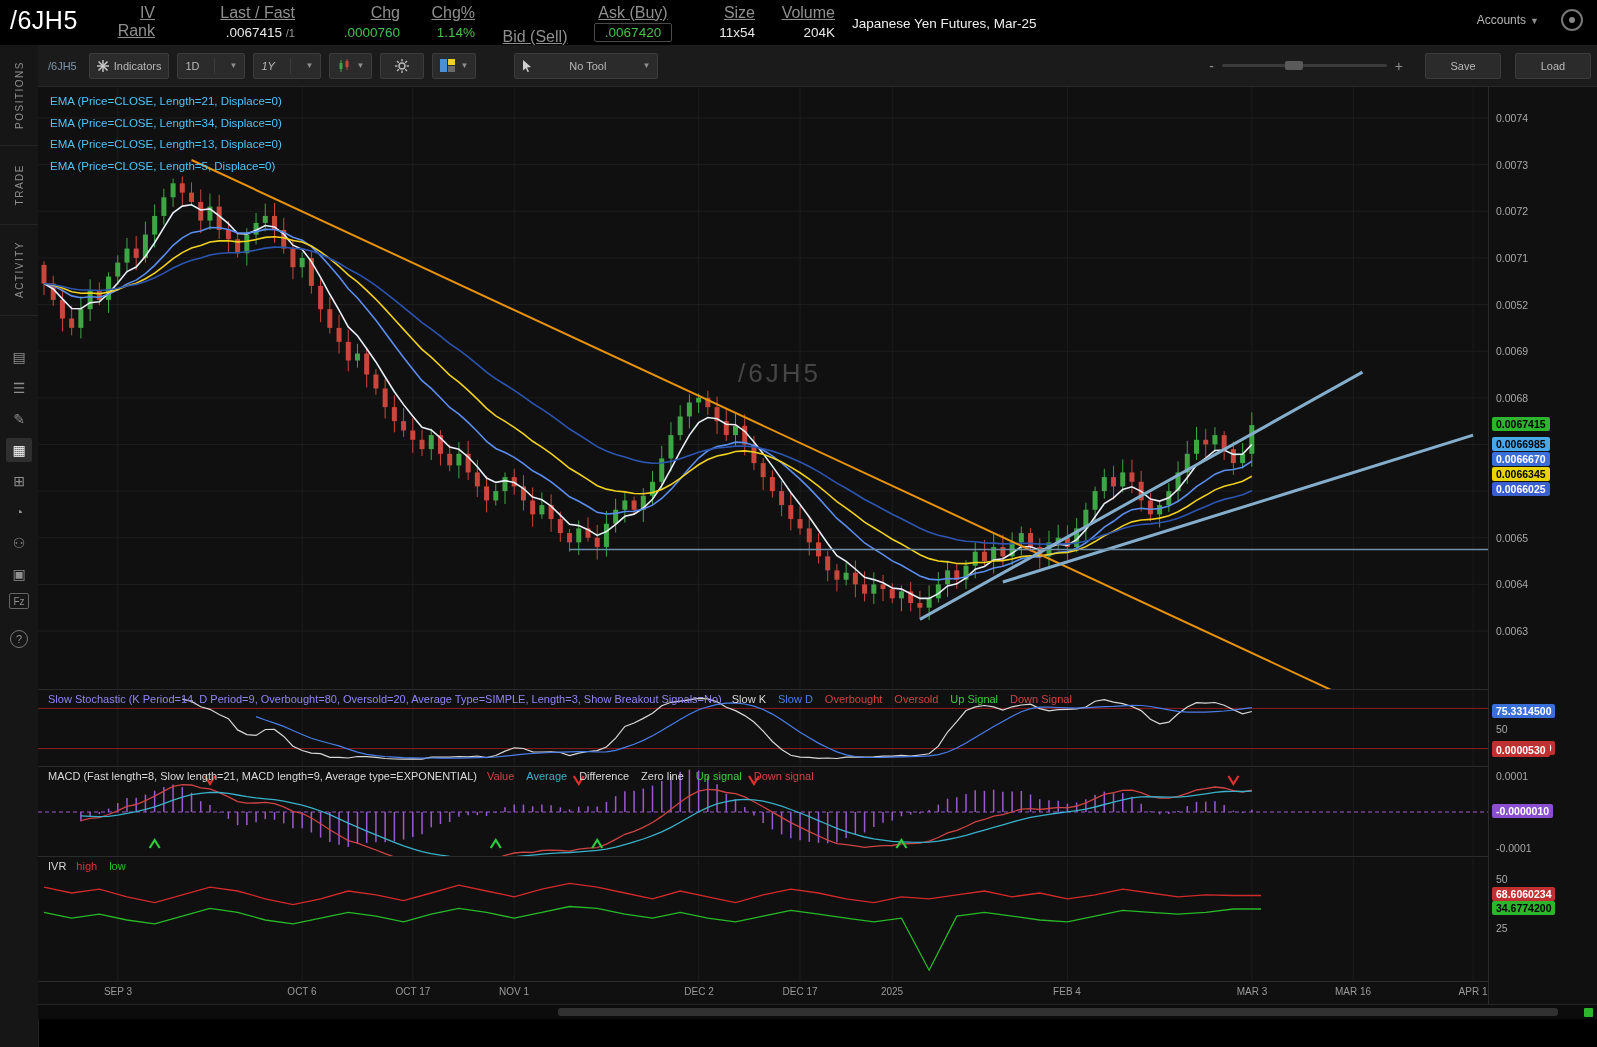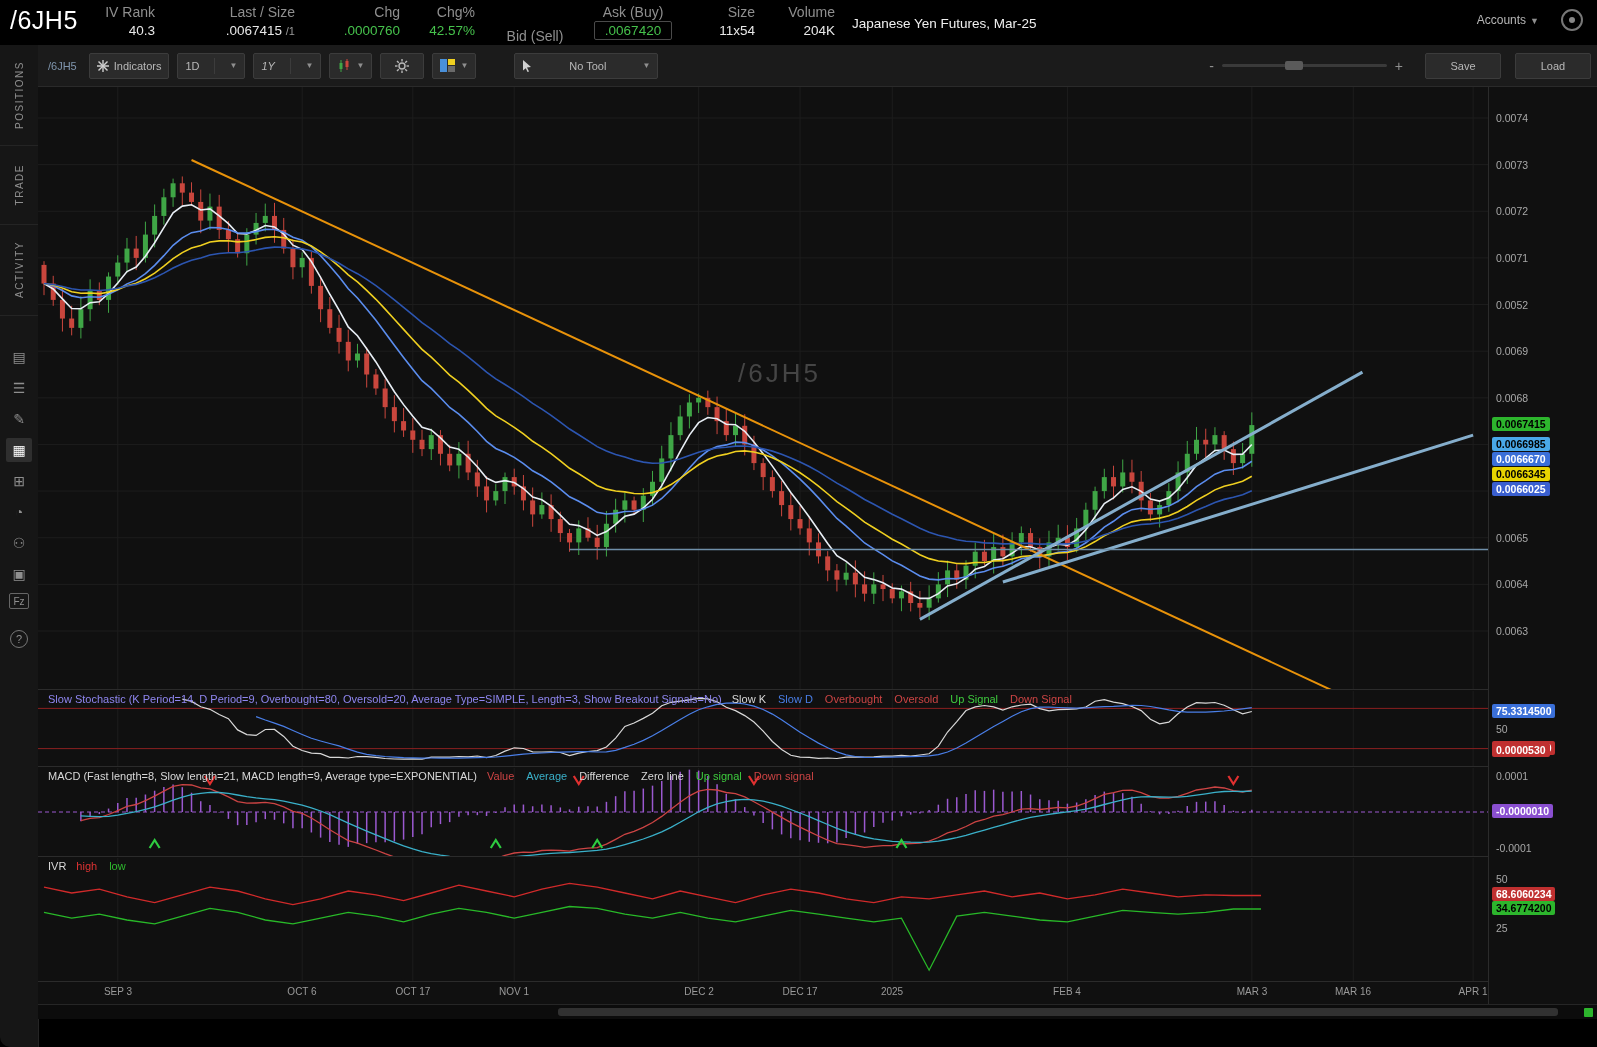--- a/index.html
+++ b/index.html
@@ -1,22 +1,22 @@
 <!DOCTYPE html>
 <html><head>
 <meta charset="utf-8">
 <style>
   html,body{margin:0;padding:0;background:#000;}
   .app{position:relative;width:1597px;height:1047px;background:#000;overflow:hidden;
-       font-family:"Liberation Sans",sans-serif;-webkit-font-smoothing:antialiased;color:#ddd;border-radius:10px;}
+       font-family:"Liberation Sans",sans-serif;-webkit-font-smoothing:antialiased;color:#ddd;}
   
   .hdr{position:absolute;left:0;top:0;width:1597px;height:45px;background:#000;border-bottom:1px solid #222;}
   .hdr .sym{position:absolute;left:10px;top:6px;font-size:25px;color:#fff;font-weight:400;letter-spacing:.5px;}
   .hcol{position:absolute;top:4px;text-align:right;}
-  .hcol .lbl{display:block;font-size:14px;color:#8f8f8f;}
+  .hcol .lbl{display:block;font-size:16px;color:#8f8f8f;text-decoration:underline;}
   .hcol .val{display:block;font-size:13.5px;color:#e8e8e8;margin-top:3px;white-space:nowrap;}
   .green{color:#46c24c !important;}
   .dim{color:#9a9a9a;font-size:11px;}
   .pricebox{display:inline-block;border:1px solid #4a4a4a;border-radius:2px;padding:1px 10px;color:#46c24c;font-size:13.5px;margin-top:1px;}
   .title{position:absolute;left:852px;top:16px;font-size:13.5px;color:#f0f0f0;}
   .accounts{position:absolute;right:58px;top:13px;font-size:12px;color:#b5b5b5;cursor:pointer;}
   .acct-caret{font-size:9px;color:#8f8f8f;margin-left:4px;}
   .usercircle{position:absolute;right:14px;top:9px;width:22px;height:22px;border:2px solid #777;border-radius:50%;box-sizing:border-box;}
   .usercircle::after{content:"";position:absolute;left:6px;top:6px;width:6px;height:6px;border-radius:50%;background:#888;}
   
@@ -65,30 +65,30 @@
 <div class="app">
 
   <div class="hdr">
     <div class="sym">/6JH5</div>
 
     <div class="hcol" style="left:100px;width:55px;">
       <span class="lbl">IV Rank</span>
       <span class="val">40.3</span>
     </div>
     <div class="hcol" style="left:185px;width:110px;">
-      <span class="lbl">Last / Size</span>
+      <span class="lbl">Last / Fast</span>
       <span class="val"><span>.0067415</span> <span class="dim">/1</span></span>
     </div>
     <div class="hcol" style="left:320px;width:80px;">
       <span class="lbl">Chg</span>
       <span class="val green">.0000760</span>
     </div>
     <div class="hcol" style="left:415px;width:60px;">
       <span class="lbl">Chg%</span>
-      <span class="val green">42.57%</span>
+      <span class="val green">1.14%</span>
     </div>
     <div class="hcol" style="left:490px;width:90px;text-align:center;margin-top:24px;">
       <span class="lbl">Bid (Sell)</span>
       <span class="pricebox">.0067415</span>
     </div>
     <div class="hcol" style="left:588px;width:90px;text-align:center;">
       <span class="lbl">Ask (Buy)</span>
       <span class="pricebox">.0067420</span>
     </div>
     <div class="hcol" style="left:700px;width:55px;">
@@ -515,20 +515,26 @@
         </g>
         <polyline points="6,196.55909090909063 15.22,201.99999999999977 24.44,211.8454545454541 33.660000000000004,221.5181818181812 42.88,221.74848484848454 52.1,215.68383838383798 61.32000000000001,214.74983164983132 70.54,206.35443322109967 79.76,196.09386457164243 88.98,184.58984910836764 98.2,180.0295963752751 107.42,169.21670061381928 116.64000000000001,155.78992162133366 125.86000000000001,140.6205538081617 135.08,125.8440055690777 144.3,119.10206431877872 153.52,117.71652772767074 162.74,123.01101848511364 171.96,121.87704262643928 181.18,128.89378599338357 190.4,136.68070581377083 199.62,146.5356220576653 208.84,146.88738440207993 218.06,143.23552899532567 227.28000000000003,138.46914054233793 236.50000000000003,139.95518460398267 245.72000000000003,147.1640624632609 254.94000000000003,158.18816285429472 264.16,162.42847220589317 273.38,174.5826178342314 282.6,190.45810885918453 291.82,207.25995136066817 301.04,223.12481605862692 310.26000000000005,239.91957434211474 319.48,248.78426168262197 328.70000000000005,261.6895077884143 337.92,274.9566415559125 347.14000000000004,290.01957921909303 356.36,304.72517402484954 365.58000000000004,317.63799480444493 374.8,329.3556328999329 384.02000000000004,340.27648253934933 393.24,342.8934126019902 402.46000000000004,350.8562144619327 411.68,360.05111267159106 420.90000000000003,362.2946811749999 430.12,370.00857532878786 439.34000000000003,379.81480779494916 448.56000000000006,391.0159324693597 457.78000000000003,395.3742580098761 467.00000000000006,393.61617200658407 476.22,395.55320558014665 485.44000000000005,401.5081976594914 494.66,410.14182874269096 503.88000000000005,412.78849188906656 513.1,419.2165703502869 522.32,428.1655923547366 531.5400000000001,437.24069793346075 540.76,438.6271319556403 549.98,442.6605122128511 559.2,448.45852329341574 568.4200000000001,444.55113674106514 577.64,437.2825760091947 586.86,429.3277779455237 596.08,427.1336701455003 605.3000000000001,421.00729524851533 614.5200000000001,412.2594089535553 623.74,398.65475748418805 632.96,381.8122625652163 642.1800000000001,364.36575080105274 651.4000000000001,348.0711065946411 660.62,335.653465002488 669.84,330.48412818347657 679.0600000000001,331.7015400011055 688.2800000000001,337.17678424316114 697.5,337.7178561621071 706.72,344.2967525929198 715.94,354.9008653649767 725.1600000000001,366.63391024331804 734.38,379.11957652584834 743.6,392.1069904111712 752.82,405.42890269835647 762.0400000000001,417.41926846557107 771.2600000000001,430.0764820073503 780.48,443.1782607321732 789.7,456.5764162456911 798.9200000000001,468.61761083046036 808.1400000000001,474.3132557051553 817.36,481.9967159246486 826.58,490.22811364673527 835.8000000000001,492.6066212190354 845.0200000000001,495.74683838844766 854.24,500.94940741048015 863.46,502.0859685766835 872.6800000000001,506.73003965718254 881.9000000000001,511.3806324987279 891.1200000000001,511.3719368173337 900.34,506.7025033327678 909.5600000000001,498.925911312754 918.7800000000001,496.8506075418359 928.0000000000001,490.8034353309209 937.22,482.1083508266743 946.44,479.4207187329341 955.6600000000001,472.9653276401379 964.8800000000001,471.77082448736434 974.1,466.3108526885458 983.32,459.56178058024256 992.5400000000001,459.72603553834335 1001.7600000000001,462.9446297528352 1010.98,460.42672286552653 1020.2,457.1935728194417 1029.42,458.1472303644764 1038.64,452.56482024298384 1047.8600000000001,442.62503167714067 1057.0800000000002,429.7803241483966 1066.3000000000002,416.55354943226433 1075.52,410.84479053060016 1084.74,402.3753148991878 1093.96,399.8380887206704 1103.18,404.3647864198411 1112.4,412.0462212495909 1121.6200000000001,414.0580868936665 1130.8400000000001,410.73569429274727 1140.0600000000002,402.30258407395274 1149.28,390.46232877657417 1158.5,377.90518888135233 1167.72,371.08830773908295 1176.94,363.43462940181274 1186.16,362.995813540602 1195.38,367.36690599676473 1204.6000000000001,367.1718767251155 1213.8200000000002,357.48140266522825" fill="none" stroke="#e8eef5" stroke-width="1.6"></polyline>
         <polyline points="6,196.55909090909103 15.22,198.8909090909091 24.44,203.5545454545453 33.660000000000004,208.88441558441528 42.88,210.78794063079712 52.1,209.75459846276087 61.32000000000001,210.2013441369115 70.54,207.25310016930086 79.76,202.72733261264727 88.98,196.8494019796714 98.2,193.1436432553028 107.42,186.63610980324617 116.64000000000001,178.39328892226294 125.86000000000001,168.663078816485 135.08,158.32419742711676 144.3,150.79476662584037 153.52,145.67343632864225 162.74,143.9486597102648 171.96,140.47157845295422 181.18,140.82239192071376 190.4,142.45555671126095 199.62,145.85411354471697 208.84,146.10222719417288 218.06,144.64931162097918 227.28000000000003,142.40460476603408 236.50000000000003,142.4792716176393 245.72000000000003,145.20820684109324 254.94000000000003,150.21222924041746 264.16,153.16892376451355 273.38,159.70063595399824 282.6,168.63041523329704 291.82,178.9494468233455 301.04,189.79303234208834 310.26000000000005,201.7524692802313 319.48,211.00406457786065 328.70000000000005,221.93205535245178 337.92,233.29760588651686 347.14000000000004,245.70444140922228 356.36,258.3375731559563 365.58000000000004,270.4984393284817 374.8,282.25450643739975 384.02000000000004,293.66360292036865 393.24,301.4441271784976 402.46000000000004,310.7780830361146 411.68,320.44420104394226 420.90000000000003,327.0638606350672 430.12,335.40278963525236 439.34000000000003,344.5491443626836 448.56000000000006,354.3875782848975 457.78000000000003,361.4880541143275 467.00000000000006,365.5754749551378 476.22,370.41144606544265 485.44000000000005,376.5552654586909 494.66,383.82009766589107 503.88000000000005,388.7146291681663 513.1,394.90864318310355 522.32,402.216499351751 531.5400000000001,409.81284360020175 540.76,414.3252945144588 549.98,419.52557711628924 559.2,425.3154297360401 568.4200000000001,426.94699172180026 577.64,426.3467721251796 586.86,424.49983065275137 596.08,424.2492054945661 605.3000000000001,422.035682631706 614.5200000000001,418.13967602198164 623.74,411.46907295390656 632.96,402.4202443501017 642.1800000000001,391.9991704819051 651.4000000000001,381.06812015332133 660.62,371.0324146768729 669.84,363.76284894381297 679.0600000000001,359.5304938998915 688.2800000000001,357.9014623038031 697.5,355.1726819746881 706.72,355.4986624718105 715.94,358.4430093914221 725.1600000000001,362.9654366212188 734.38,368.8405041168888 743.6,375.87497755473566 752.82,383.90322751444893 762.0400000000001,392.1170521552422 771.2600000000001,401.156174574623 780.48,410.9026950899364 789.7,421.2555568303349 798.9200000000001,431.4619058545726 808.1400000000001,439.21085436885414 817.36,447.51839465382324 826.58,455.97161100197803 835.8000000000001,461.8847574822145 845.0200000000001,467.619402517223 854.24,473.86728007969737 863.46,478.223253055325 872.6800000000001,483.6225285928758 881.9000000000001,488.9167128198672 891.1200000000001,492.1221174819637 900.34,492.8709058936312 909.5600000000001,491.51402323350186 918.7800000000001,491.68344848585866 928.0000000000001,489.8299688320345 937.22,486.2425706871984 946.44,484.5001255240921 955.6600000000001,481.00789979987076 964.8800000000001,479.34703099729165 974.1,475.9247278678083 983.32,471.65885765292643 992.5400000000001,470.0010987674433 1001.7600000000001,469.9126301123538 1010.98,467.8380985378613 1020.2,465.393694850634 1029.42,464.63095922262124 1038.64,461.3122507622467 1047.8600000000001,455.80270844556225 1057.0800000000002,448.4153085377546 1066.3000000000002,440.0845501752178 1075.52,434.27636768265415 1084.74,427.29922424746957 1093.96,422.6512831212075 1103.18,421.33226864934676 1112.4,422.2003861150243 1121.6200000000001,421.61201926742353 1130.8400000000001,419.1090035279213 1140.0600000000002,414.2986264005558 1149.28,407.5105109407363 1158.5,399.6934249621893 1167.72,393.65929931824024 1176.94,387.15472409095884 1186.16,383.578075194848 1195.38,382.51107743973944 1204.6000000000001,380.26404040289344 1213.8200000000002,374.24067099468755" fill="none" stroke="#5b8dee" stroke-width="1.6"></polyline>
         <polyline points="6,196.55909090909103 15.22,198.0429752066116 24.44,201.0878287002254 33.660000000000004,204.703811215081 42.88,206.2952002781726 52.1,206.04604983966098 61.32000000000001,206.66748332531168 70.54,205.11258814697783 79.76,202.42714624931875 88.98,198.7139346068187 98.2,196.18622154338908 107.42,191.76846586589065 116.64000000000001,186.05645657229732 125.86000000000001,179.16785308225386 135.08,171.63358544667727 144.3,165.632185116814 153.52,161.02430051941764 162.74,158.53118229037986 171.96,154.99281034662633 181.18,153.8959432903214 190.4,153.74672530525103 199.62,154.88297341799657 208.84,154.22005847917035 218.06,152.55749117941124 227.28000000000003,150.41011594822498 236.50000000000003,149.72985747359309 245.72000000000003,150.80730844706827 254.94000000000003,153.4826771006409 264.16,155.06689653777286 273.38,159.05089767896706 282.6,164.79255160897821 291.82,171.70810476849252 301.04,179.2668721035884 310.26000000000005,187.83434654045251 319.48,194.9870092516512 328.70000000000005,203.39728113786475 337.92,212.3148836790509 347.14000000000004,222.11766284872422 356.36,232.30118110214613 365.58000000000004,242.40685885319073 374.8,252.44177251116506 384.02000000000004,262.41235517543936 393.24,270.20462040742433 402.46000000000004,278.9843656596422 411.68,288.0258696079391 420.90000000000003,295.1855012964736 430.12,303.3901251455546 439.34000000000003,312.12077492571086 448.56000000000006,321.32963009775403 457.78000000000003,328.8533827334956 467.00000000000006,334.4212570304505 476.22,340.33089482107073 485.44000000000005,346.97519363899016 494.66,354.2873661180903 503.88000000000005,360.0868617602473 513.1,366.63103135229113 522.32,373.8521772624132 531.5400000000001,381.26478924682203 540.76,386.7316265880203 549.98,392.5494126006798 559.2,398.68624286012215 568.4200000000001,402.1453447488713 577.64,404.01808200310614 586.86,404.8726365317495 596.08,406.4974381693591 605.3000000000001,406.7026297407397 614.5200000000001,405.6172667064577 623.74,402.51073832818474 632.96,397.5667869099201 642.1800000000001,391.37641785199366 651.4000000000001,384.47690879106847 660.62,377.78066088444245 669.84,372.5410966718075 679.0600000000001,369.0497573049491 688.2800000000001,367.14771325243316 697.5,364.5706484113031 706.72,363.92372996068895 715.94,365.0314900469074 725.1600000000001,367.31044549718837 734.38,370.6541240057085 743.6,374.965732567173 752.82,380.1572775404053 762.0400000000001,385.72479776400485 771.2600000000001,392.0580806119052 780.48,399.0875113000795 789.7,406.74980366122924 798.9200000000001,414.5634578738448 808.1400000000001,421.0308294720906 817.36,427.9701755531404 826.58,435.1266058747558 835.8000000000001,440.7845177373815 845.0200000000001,446.3520409182806 854.24,452.2613595124863 863.46,456.9975169121778 872.6800000000001,462.3630319036329 881.9000000000001,467.6647397471041 891.1200000000001,471.6365402659625 900.34,473.975367183933 909.5600000000001,474.82967264655053 918.7800000000001,476.45424786050063 928.0000000000001,476.6592335921907 937.22,475.57368343091724 946.44,475.43475353223886 955.6600000000001,474.0365527979032 964.8800000000001,473.6133951055318 974.1,471.9568054678387 983.32,469.6028810038204 992.5400000000001,468.7348504993412 1001.7600000000001,468.7936657432027 1010.98,467.575233320267 1020.2,466.04360053908584 1029.42,465.4991409859461 1038.64,463.30830998722377 1047.8600000000001,459.62077767433567 1057.0800000000002,454.5726078031151 1066.3000000000002,448.7114616391954 1075.52,444.2310808290206 1084.74,438.88610653877936 1093.96,434.874972886494 1103.18,432.9243555166478 1112.4,432.42296782505167 1121.6200000000001,431.1192269483942 1130.8400000000001,428.6621071431684 1140.0600000000002,424.73249409709547 1149.28,419.4642508320702 1158.5,413.40303794651027 1167.72,408.31681135633175 1176.94,402.84503511732674 1186.16,399.14259390831336 1195.38,397.04863909020236 1204.6000000000001,394.29710991671305 1213.8200000000002,389.1883230647805" fill="none" stroke="#f0d020" stroke-width="1.6"></polyline>
         <polyline points="6,196.55909090909103 15.22,197.49181818181802 24.44,199.43722077922087 33.660000000000004,201.80444452690168 42.88,202.9704243201697 52.1,203.00380267070543 61.32000000000001,203.56826069991178 70.54,202.76799645212492 79.76,201.21398107044487 88.98,198.9492860482376 98.2,197.34698918314362 107.42,194.5037846064449 116.64000000000001,190.75707483672636 125.86000000000001,186.15848874215993 135.08,181.023198476374 144.3,176.7143403816202 153.52,173.18468976241064 162.74,170.92270749027296 171.96,167.990500828491 181.18,166.5583163655645 190.4,165.74095802779206 199.62,165.76978640022992 208.84,164.730993411126 218.06,163.08532625516582 227.28000000000003,161.133956962663 236.50000000000003,160.09357500635522 245.72000000000003,160.1786174735245 254.94000000000003,161.3247743971154 264.16,161.8724496263708 273.38,163.9877901672015 282.6,167.31472163816653 291.82,171.5175167653363 301.04,176.27963269043377 310.26000000000005,181.83560173149988 319.48,186.67434656762188 328.70000000000005,192.43581247804377 337.92,198.66753228449332 347.14000000000004,205.60912784226272 356.36,212.95354131621107 365.58000000000004,220.41126103320684 374.8,227.97581235079025 384.02000000000004,235.64109060606992 393.24,242.06887244156755 402.46000000000004,249.19532648386758 411.68,256.5807883471273 420.90000000000003,262.8779900519667 430.12,269.8813256853611 439.34000000000003,277.28395123061307 448.56000000000006,285.06305012133146 457.78000000000003,291.8646420624502 467.00000000000006,297.47809108745315 476.22,303.3037586097284 485.44000000000005,309.59601136449726 494.66,316.32818733847415 503.88000000000005,322.14268052952235 513.1,328.42439748627703 522.32,335.1466397078404 531.5400000000001,342.0177408154448 540.76,347.6967270545625 549.98,353.5841868072888 559.2,359.66820730141797 568.4200000000001,364.07210194912915 577.64,367.4248649546334 586.86,370.0530544896934 596.08,373.064048778594 605.3000000000001,375.10350573150583 614.5200000000001,376.22694176762735 623.74,375.95371392636065 632.96,374.36363157212736 642.1800000000001,371.7984370407333 651.4000000000001,368.58034453450927 660.62,365.27964952214813 669.84,362.700552666337 679.0600000000001,361.0683132931961 688.2800000000001,360.3288252608578 697.5,359.0986066745229 706.72,359.0046603190954 715.94,359.98205635280954 725.1600000000001,361.70308170407765 734.38,364.1252432690396 743.6,367.20847612119815 752.82,370.9150047584287 762.0400000000001,374.94271877223264 771.2600000000001,379.5397582190146 780.48,384.6735902168893 789.7,390.3135409057945 798.9200000000001,396.1641957111778 808.1400000000001,401.28078712508494 817.36,406.7712356530019 826.58,412.48093127802537 835.8000000000001,417.3313715686318 845.0200000000001,422.1711373491256 854.24,427.2673320980068 863.46,431.6725754586405 872.6800000000001,436.49232439347173 881.9000000000001,441.3031526099487 891.1200000000001,445.30608934392563 900.34,448.2808063164804 909.5600000000001,450.28605894255185 918.7800000000001,452.7097127172632 928.0000000000001,454.195391471082 937.22,454.7966937766305 946.44,455.8966229634208 955.6600000000001,456.1342185343422 964.8800000000001,456.8912242284837 974.1,456.8054919349079 983.32,456.1916716165498 992.5400000000001,456.41240726443516 1001.7600000000001,457.1535164597142 1010.98,457.05279603863994 1020.2,456.6913375637046 1029.42,456.8835208717527 1038.64,455.9987482505097 1047.8600000000001,454.09856003879236 1057.0800000000002,451.24097998462764 1066.3000000000002,447.7472096997919 1075.52,444.9860704442194 1084.74,441.58323005519935 1093.96,438.9078247013959 1103.18,437.4512736794983 1112.4,436.8774346640464 1121.6200000000001,435.8033994364905 1130.8400000000001,433.9912571310287 1140.0600000000002,431.2166917884764 1149.28,427.5346990109533 1158.5,423.26362530123686 1167.72,419.5031064528545 1176.94,415.42448738282144 1186.16,412.3784127791278 1195.38,410.3058801008398 1204.6000000000001,407.8187908483244 1213.8200000000002,403.8348859167319" fill="none" stroke="#2c55b0" stroke-width="1.6"></polyline>
         <line x1="153.52" y1="72.97272727272758" x2="1296.8000000000002" y2="604.6272727272728" stroke="#e8920a" stroke-width="2"></line>
         <line x1="881.9000000000001" y1="532.3409090909092" x2="1324.46" y2="285.168181818182" stroke="#85aecc" stroke-width="3"></line>
         <line x1="964.8800000000001" y1="495.0318181818182" x2="1435.1000000000001" y2="348.1272727272727" stroke="#85aecc" stroke-width="3"></line>
         <line x1="531.5400000000001" y1="462.3863636363638" x2="1453.5400000000002" y2="462.3863636363638" stroke="#6f8fa9" stroke-width="1.5"></line>
       </svg>
+    <div class="ema-labels">
+      <div>EMA (Price=CLOSE, Length=21, Displace=0)</div>
+      <div>EMA (Price=CLOSE, Length=34, Displace=0)</div>
+      <div>EMA (Price=CLOSE, Length=13, Displace=0)</div>
+      <div>EMA (Price=CLOSE, Length=5, Displace=0)</div>
+    </div>
 
     <div class="divider" style="top:602px;"></div>
     <svg id="svg-stoch" class="panel-svg" style="top:604px;" width="1450" height="75">
         <line x1="79.76" y1="0" x2="79.76" y2="75" stroke="#1d1d1d" stroke-width="1"></line>
         <line x1="264.16" y1="0" x2="264.16" y2="75" stroke="#1d1d1d" stroke-width="1"></line>
         <line x1="374.8" y1="0" x2="374.8" y2="75" stroke="#1d1d1d" stroke-width="1"></line>
         <line x1="476.22" y1="0" x2="476.22" y2="75" stroke="#1d1d1d" stroke-width="1"></line>
         <line x1="660.62" y1="0" x2="660.62" y2="75" stroke="#1d1d1d" stroke-width="1"></line>
         <line x1="762.0400000000001" y1="0" x2="762.0400000000001" y2="75" stroke="#1d1d1d" stroke-width="1"></line>
         <line x1="854.24" y1="0" x2="854.24" y2="75" stroke="#1d1d1d" stroke-width="1"></line>

